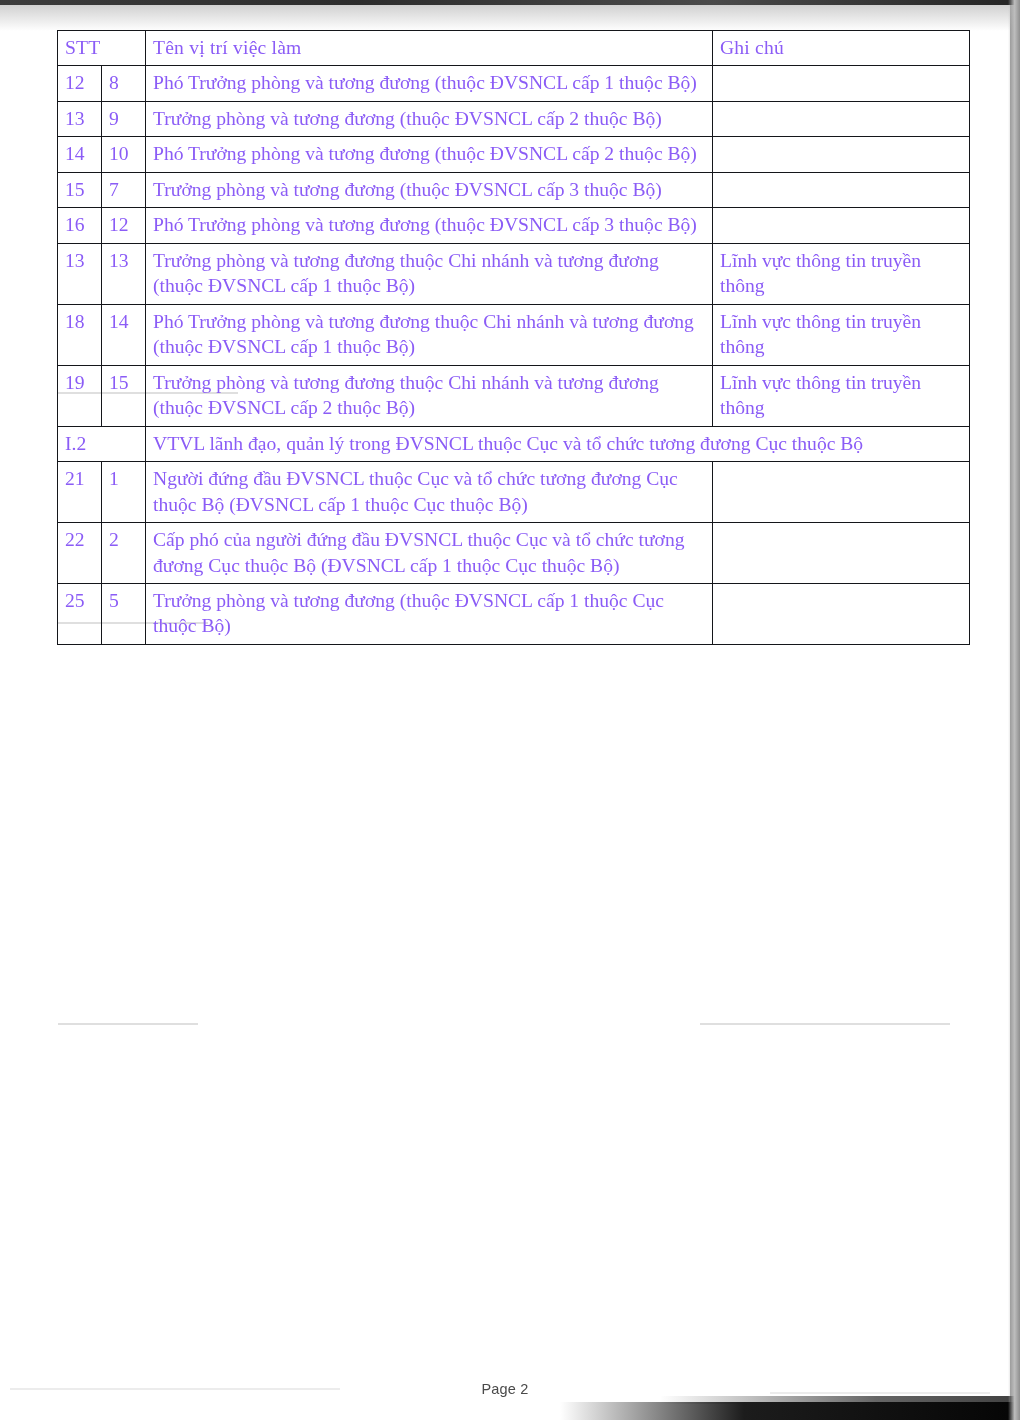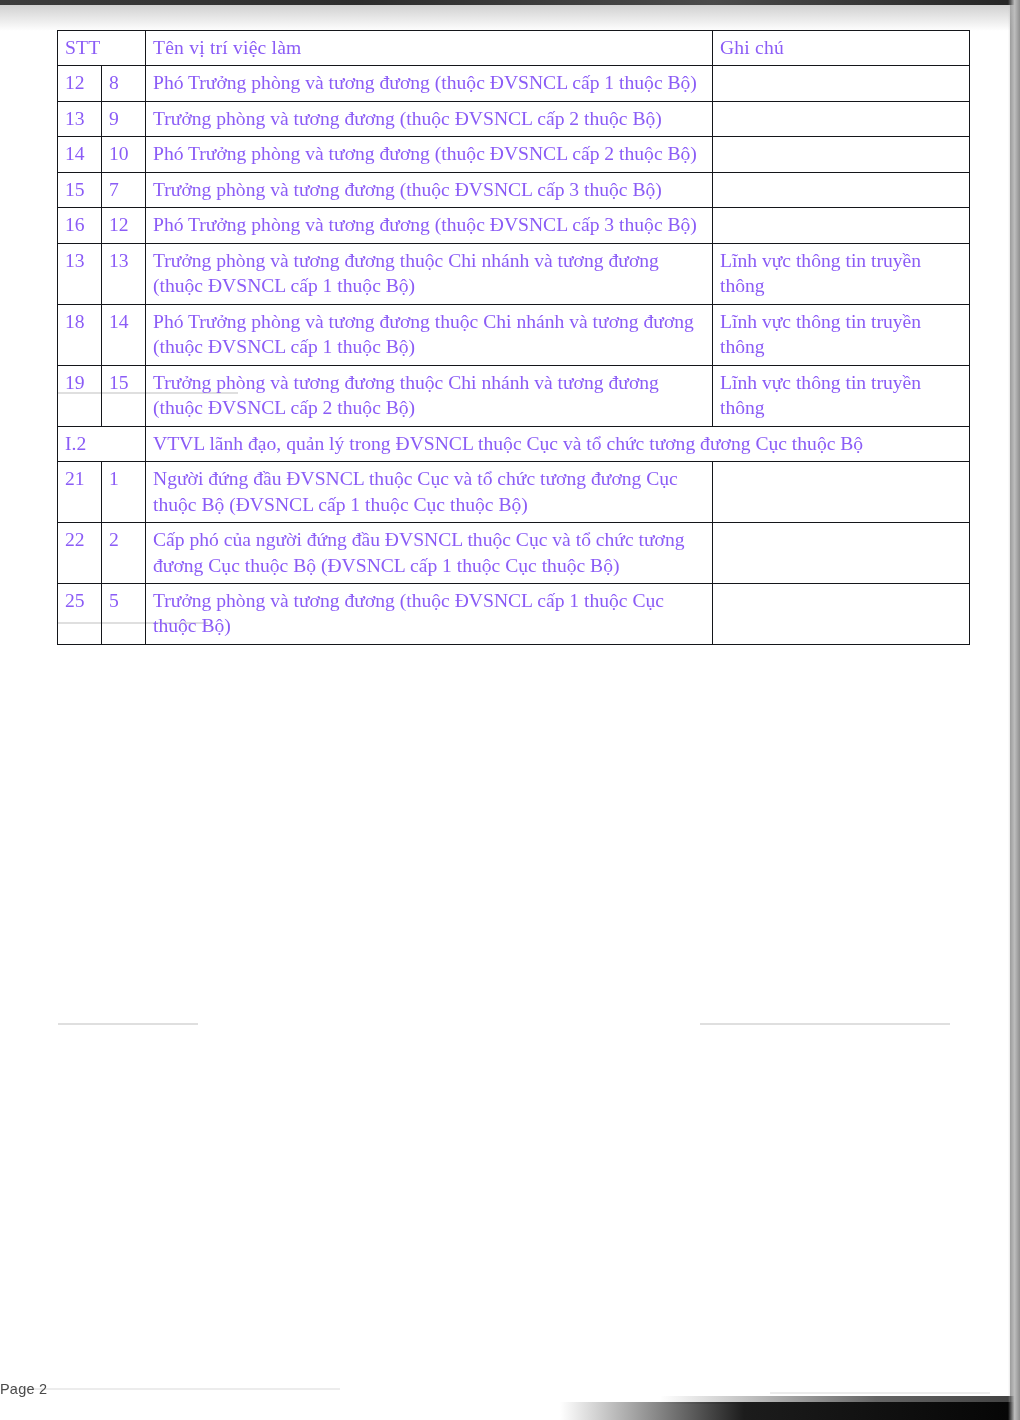--- a/index.html
+++ b/index.html
@@ -106,21 +106,21 @@
     font-size: 20px;
     line-height: 1.30;
     padding-top: 6px;
     padding-bottom: 7px;
   }
   .footer-page {
     position: absolute;
     left: 0;
     top: 1381px;
     width: 1010px;
-    text-align: left;
+    text-align: center;
     font-family: "Liberation Sans", "DejaVu Sans", sans-serif;
     font-size: 14.5px;
     color: #4a4a4a;
     letter-spacing: .2px;
   }
   
   .speck {
     position:absolute;
     height:2px;
     background: rgba(150,150,150,.30);

